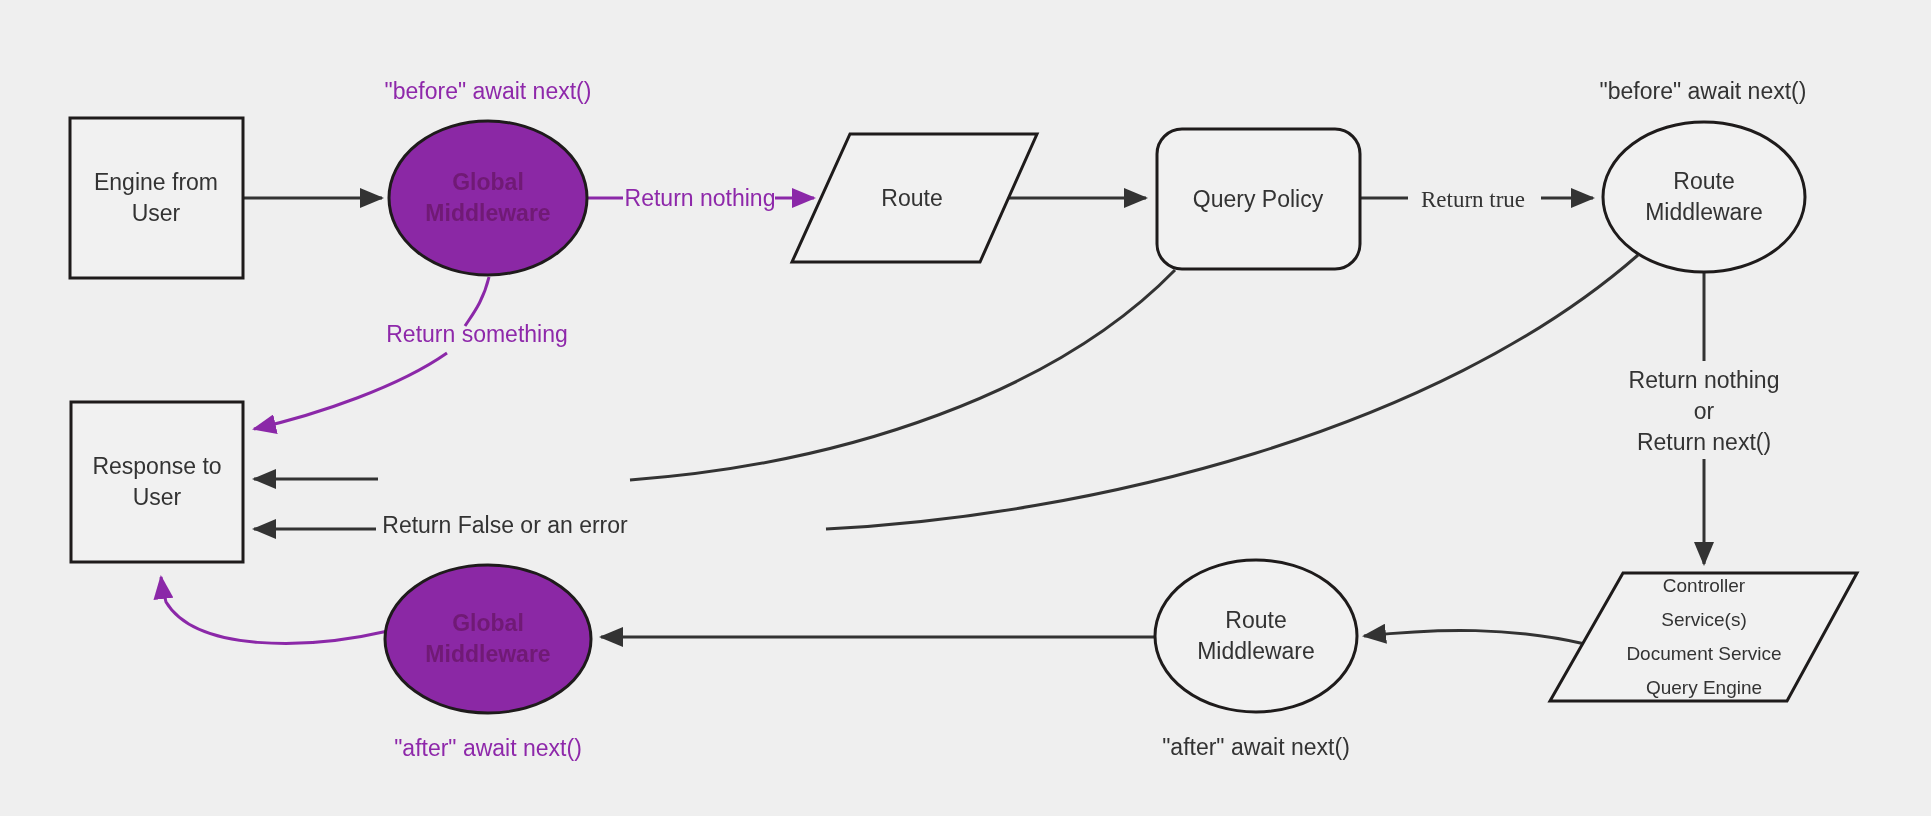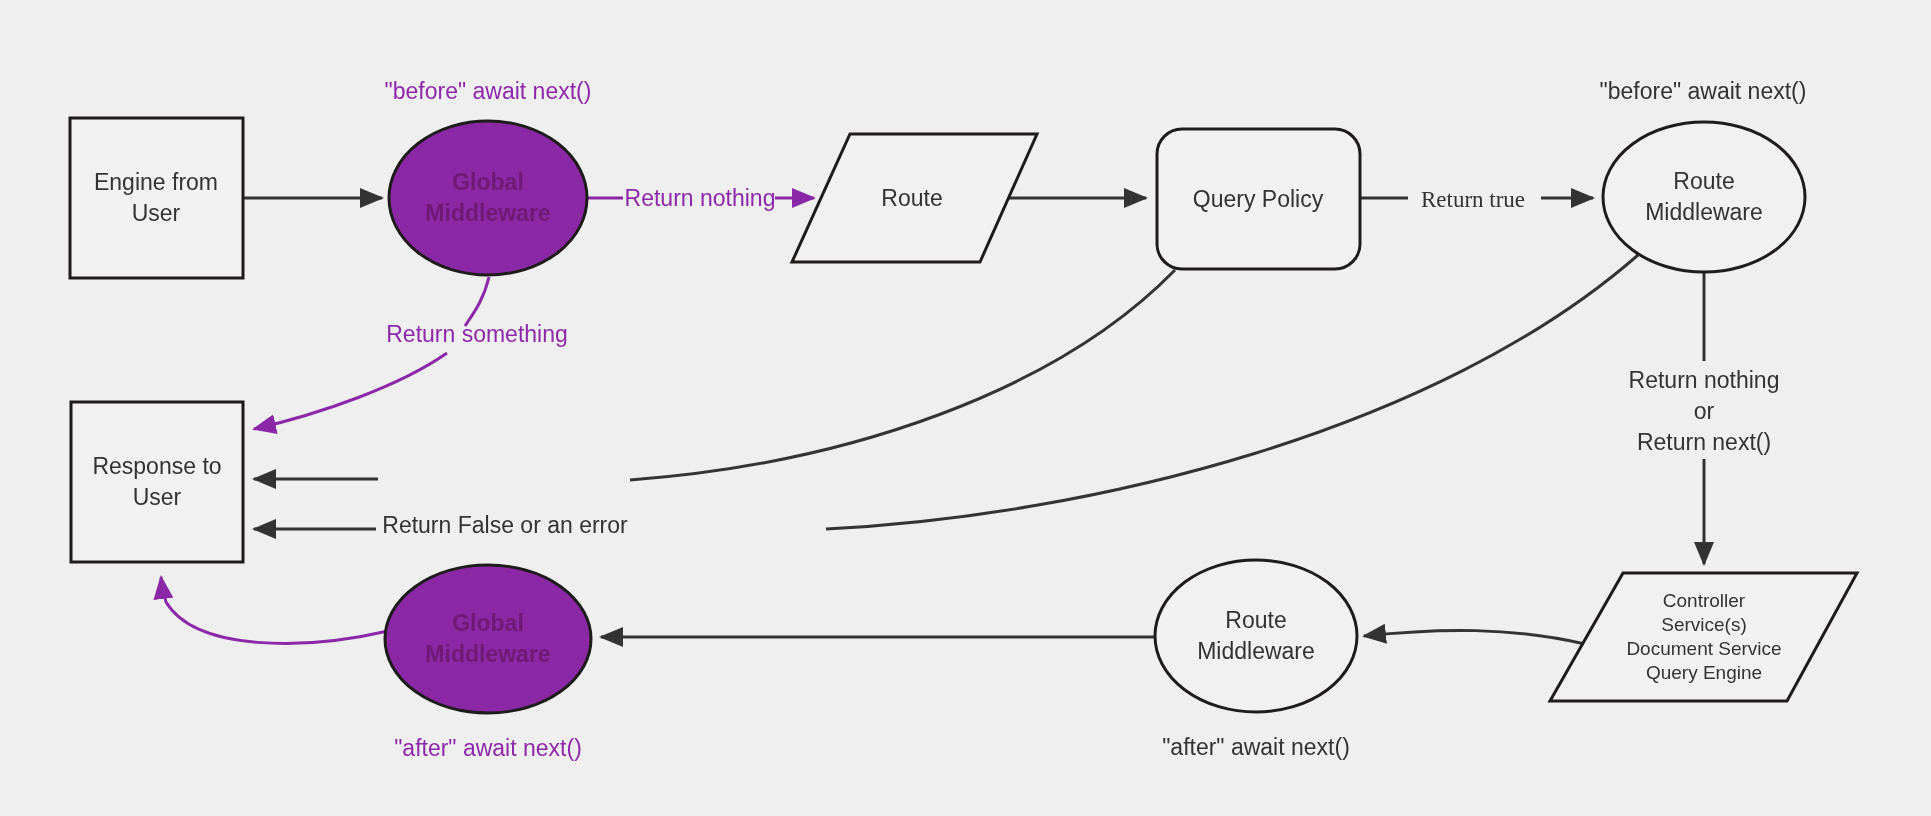--- a/index.html
+++ b/index.html
@@ -26,21 +26,21 @@
     position: absolute;
     transform: translate(-50%, -50%);
     white-space: pre-line;
     text-align: center;
     font-size: 23px;
     line-height: 31px;
     color: var(--text_color);
   }
   .lbl.purple { color: var(--purple_text); }
   .lbl.on-purple { color: #701a75; font-weight: bold; }
-  .lbl.small { font-size: 19px; line-height: 24px; }
+  .lbl.small { font-size: 19px; line-height: 34px; }
   .lbl.nowrap { white-space: pre; }
 </style>
 </head>
 <body>
 
 <div class="canvas">
 
   <svg class="layer" width="1931" height="816" viewBox="0 0 1931 816">
     <defs>
       <marker id="arrow-dark" viewBox="0 0 12 10" refX="11" refY="5" markerWidth="24" markerHeight="20" orient="auto" markerUnits="userSpaceOnUse">

